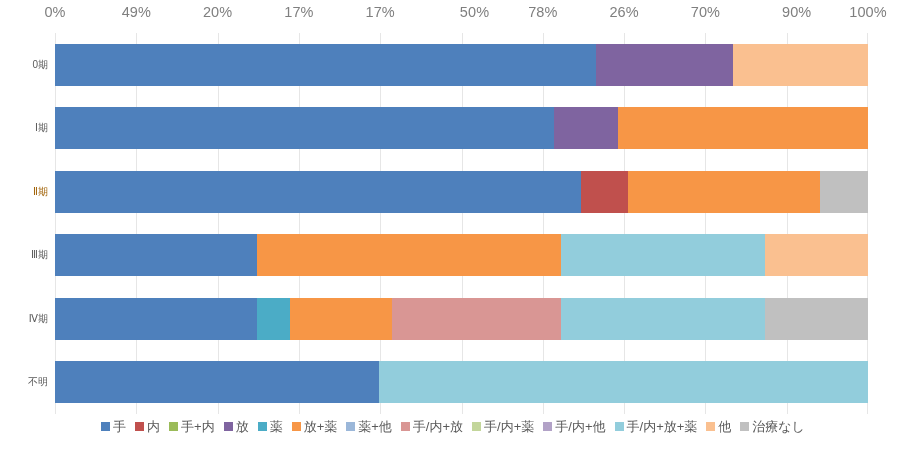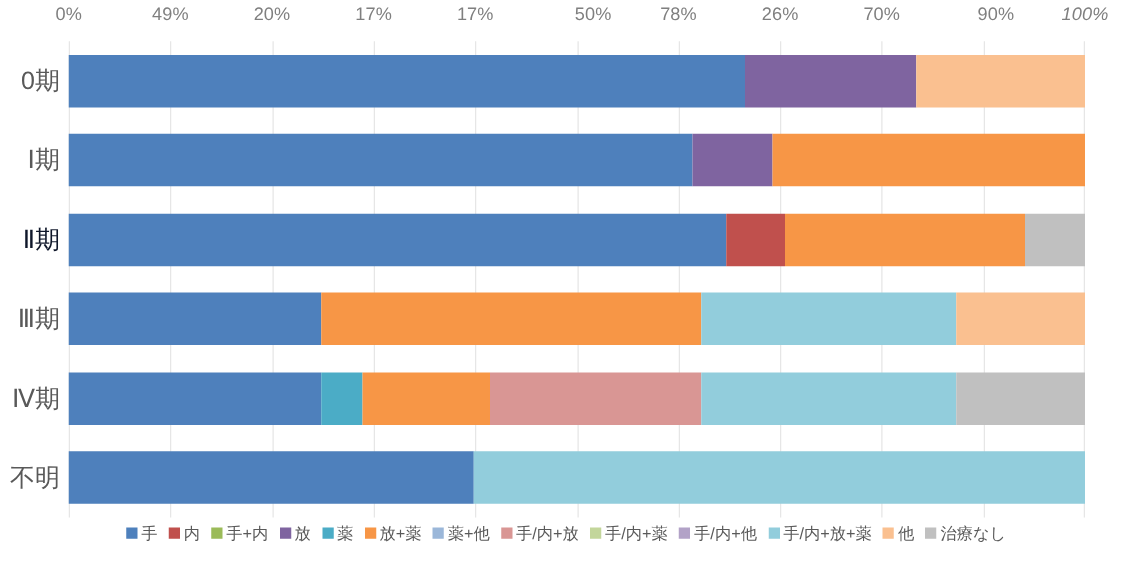--- a/index.html
+++ b/index.html
@@ -84,21 +84,21 @@
     left: 0;
     top: 33px;
     width: 48px;
     height: 381px;
   }
   .y-cat-label {
     position: absolute;
     right: 0;
     width: 48px;
     text-align: right;
-    font-size: 20px;
+    font-size: 10px;
     color: #595959;
     white-space: nowrap;
     transform: translateY(-50%);
   }
 
   
   #legend {
     position: absolute;
     left: 0;
     top: 420px;
@@ -136,27 +136,27 @@
       <div class="x-tick-label" style="left: 0px;">0%</div>
       <div class="x-tick-label" style="left: 81.3px;">49%</div>
       <div class="x-tick-label" style="left: 162.6px; text-align: center;">20%</div>
       <div class="x-tick-label" style="left: 243.9px;">17%</div>
       <div class="x-tick-label" style="left: 325.2px;">17%</div>
       <div class="x-tick-label" style="left: 406.5px; margin-left: 13px;">50%</div>
       <div class="x-tick-label" style="left: 487.8px;">78%</div>
       <div class="x-tick-label" style="left: 569.1px;">26%</div>
       <div class="x-tick-label" style="left: 650.4px;">70%</div>
       <div class="x-tick-label" style="left: 731.7px; margin-left: 10px;">90%</div>
-      <div class="x-tick-label" style="left: 813px; font-style: italic;">100%</div>
+      <div class="x-tick-label" style="left: 813px;">100%</div>
     </div>
 
   <div id="y-axis">
       <div class="y-cat-label" style="top: 31.75px; color: rgb(89, 89, 89);">0期</div>
       <div class="y-cat-label" style="top: 95.25px; color: rgb(89, 89, 89);">Ⅰ期</div>
-      <div class="y-cat-label" style="top: 158.75px; color: #0f172a;">Ⅱ期</div>
+      <div class="y-cat-label" style="top: 158.75px; color: #a16207;">Ⅱ期</div>
       <div class="y-cat-label" style="top: 222.25px; color: rgb(89, 89, 89);">Ⅲ期</div>
       <div class="y-cat-label" style="top: 285.75px; color: rgb(89, 89, 89);">Ⅳ期</div>
       <div class="y-cat-label" style="top: 349.25px; color: rgb(89, 89, 89);">不明</div>
     </div>
 
   <div id="plot-area">
     <div id="gridlines">
         <div class="gridline" style="left: 0px; background: rgb(230, 230, 230);"></div>
         <div class="gridline" style="left: 81.3px; background: rgb(230, 230, 230);"></div>
         <div class="gridline" style="left: 162.6px; background: rgb(230, 230, 230);"></div>

